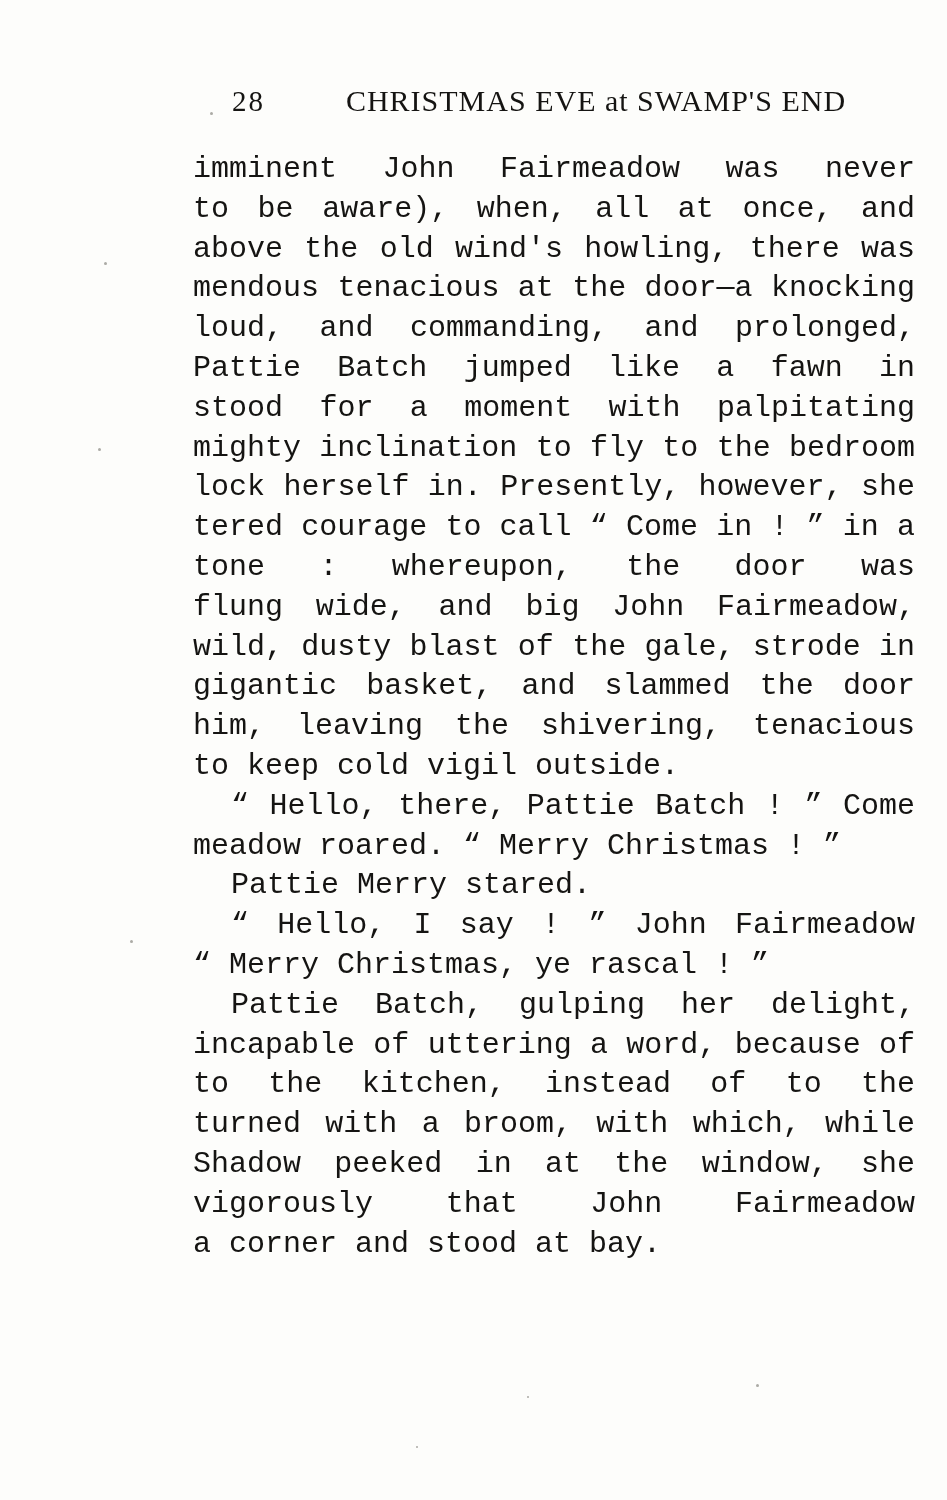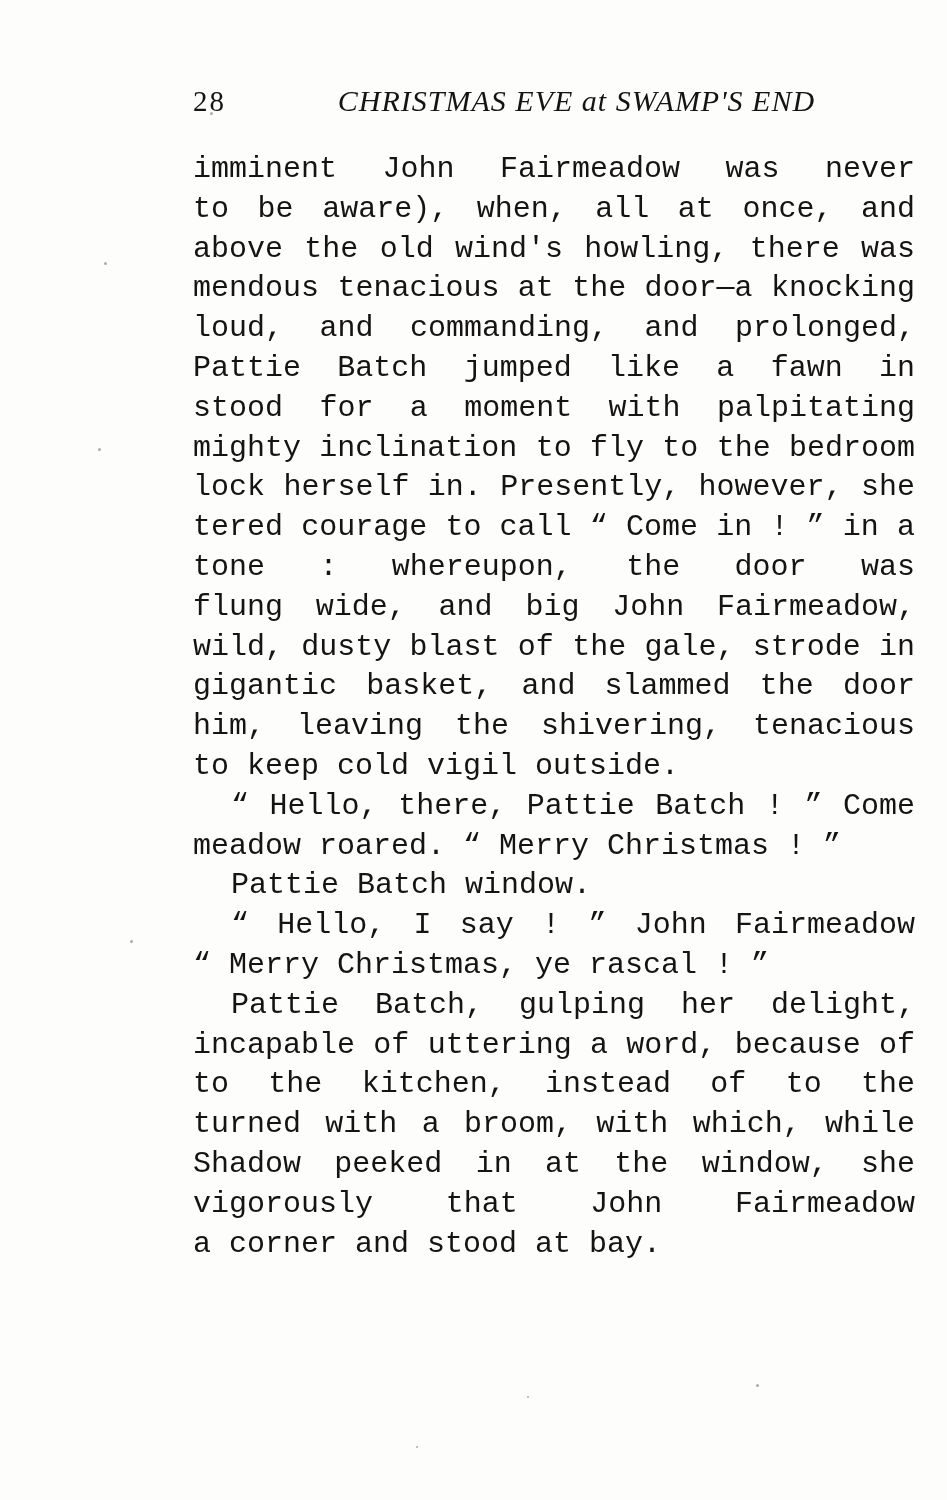--- a/index.html
+++ b/index.html
@@ -21,25 +21,25 @@
     left: 193px;
     top: 84px;
     width: 722px;
     display: flex;
     align-items: baseline;
   }
   .page-number {
     font-size: 29px;
     letter-spacing: 2px;
     flex: 0 0 auto;
+    margin-left: 39px;
   }
   .running-title {
     flex: 1 1 auto;
     text-align: center;
-    font-style: italic;
     font-size: 30px;
     letter-spacing: 1px;
     white-space: nowrap;
     transform: translateX(6px);
   }
   .page-body {
     position: absolute;
     left: 193px;
     top: 150px;
     width: 722px;
@@ -94,21 +94,21 @@
       <div class="line just">lock herself in.  Presently, however, she mus-</div>
       <div class="line just">tered courage to call “ Come in ! ” in a sufficient</div>
       <div class="line just">tone :  whereupon, the door was immediately</div>
       <div class="line just">flung wide, and big John Fairmeadow, with a</div>
       <div class="line just">wild, dusty blast of the gale, strode in with a</div>
       <div class="line just">gigantic basket, and slammed the door behind</div>
       <div class="line just">him, leaving the shivering, tenacious Shadow,</div>
       <div class="line">to keep cold vigil outside.</div>
       <div class="line indent just">“ Hello, there, Pattie Batch ! ” Come Fair-</div>
       <div class="line">meadow roared.   “ Merry Christmas ! ”</div>
-      <div class="line indent">Pattie Batch window.</div>
+      <div class="line indent">Pattie Merry stared.</div>
       <div class="line indent just">“ Hello, I say ! ” John Fairmeadow cried, again.</div>
       <div class="line">“ Merry Christmas, ye rascal ! ”</div>
       <div class="line indent just">Pattie Batch, gulping her delight, and quite</div>
       <div class="line just">incapable of uttering a word, because of it, flew</div>
       <div class="line just">to the kitchen, instead of to the bedroom, and re-</div>
       <div class="line just">turned with a broom, with which, while the</div>
       <div class="line just">Shadow peeked in at the window, she brushed,</div>
       <div class="line just">vigorously that John Fairmeadow scampered into</div>
       <div class="line">a corner and stood at bay.</div>
     </div>

